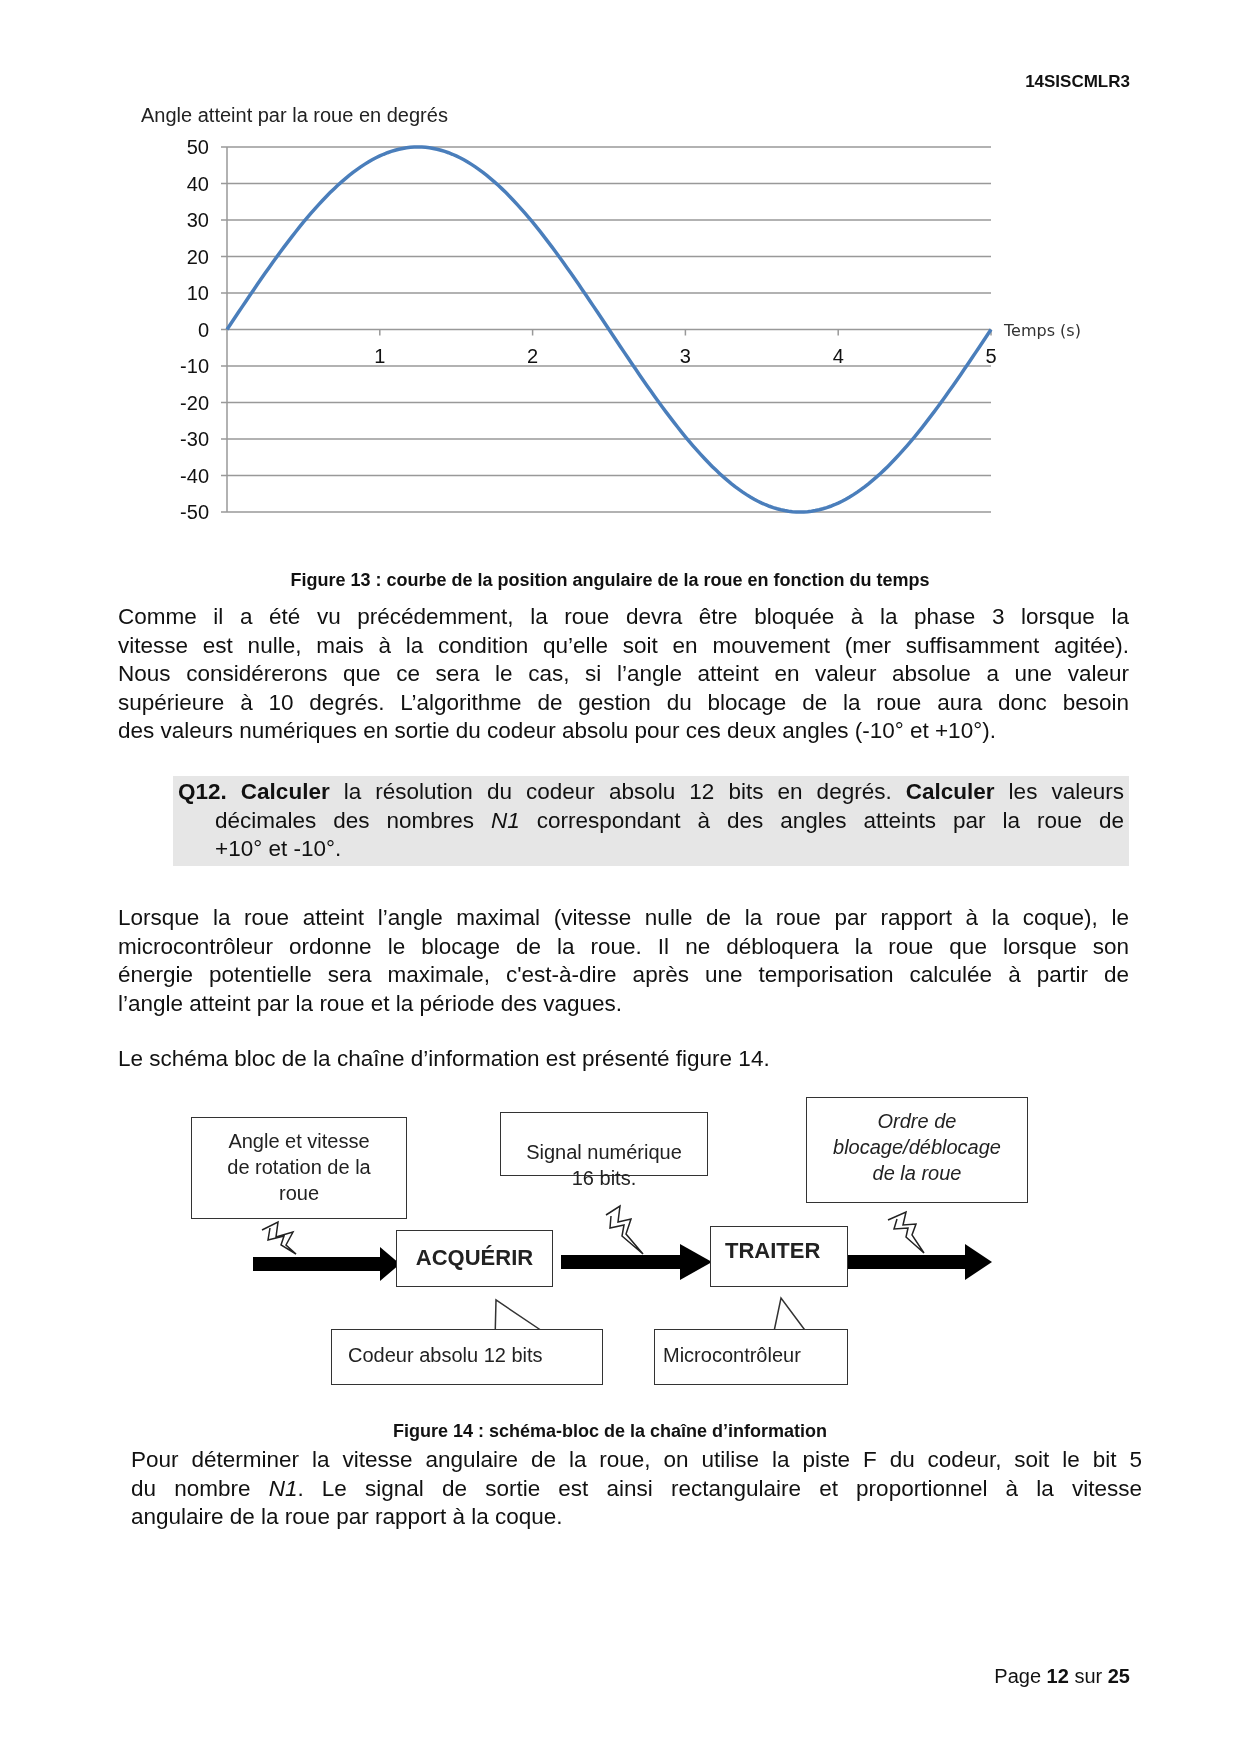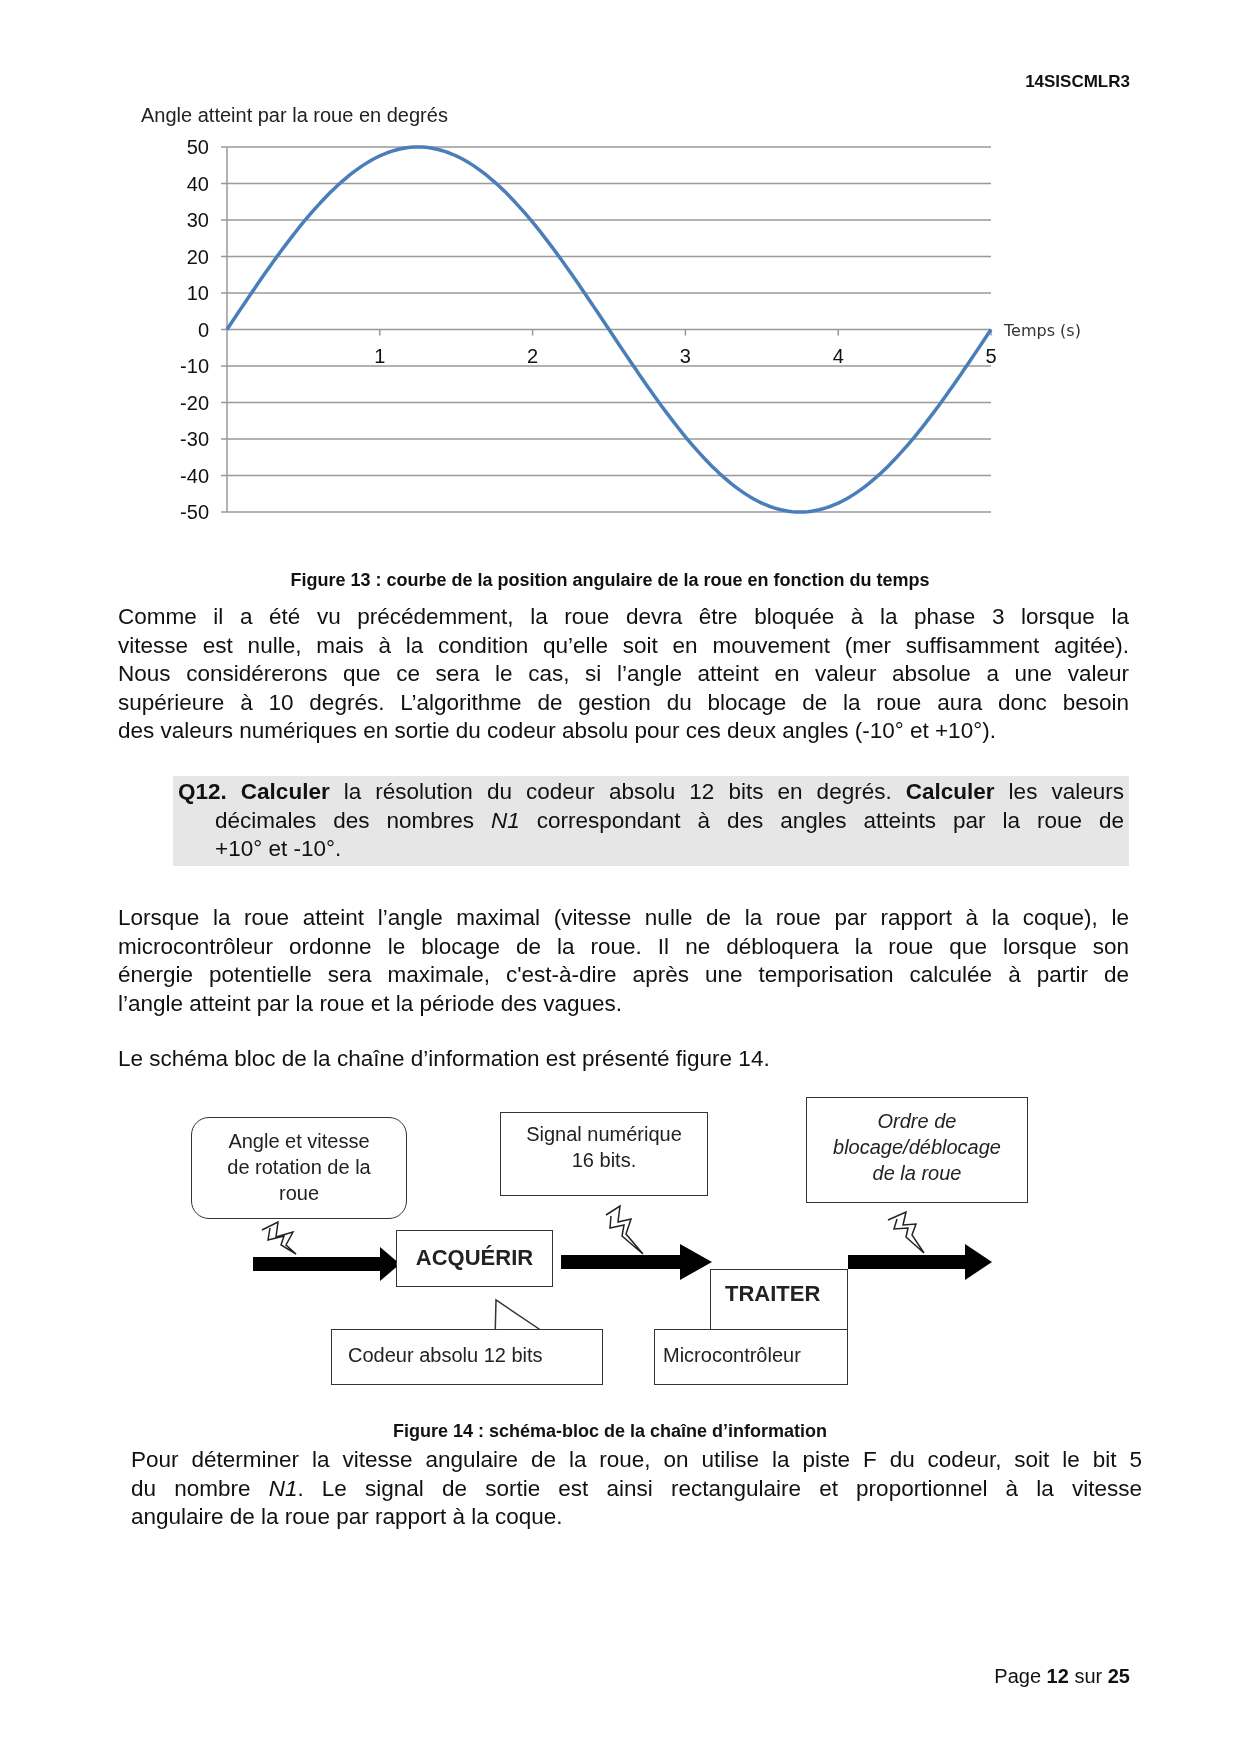--- a/index.html
+++ b/index.html
@@ -112,39 +112,39 @@
   </g>
 
   <polyline points="262,1230 278,1222 276,1237 293,1232 286,1245 296,1254 281,1245 284,1236 268,1240 270,1228" fill="none" stroke="#222" stroke-width="1.5" transform="translate(0,0)"></polyline>
   <polyline points="606,1215 620,1206 618,1222 631,1219 626,1234 643,1254 622,1236 624,1225 610,1228 611,1216" fill="none" stroke="#222" stroke-width="1.5"></polyline>
   <polyline points="888,1220 906,1212 903,1225 916,1224 912,1235 924,1253 906,1237 908,1228 894,1229 897,1219" fill="none" stroke="#222" stroke-width="1.5"></polyline>
 
   <polyline points="495,1341 496,1300 557,1341" fill="none" stroke="#333" stroke-width="1.5"></polyline>
   <polyline points="772,1341 781,1298 813,1341" fill="none" stroke="#333" stroke-width="1.5"></polyline>
 </svg>
 
-<div class="box" style="left:191px; top:1117px; width:216px; height:102px; padding-top:10px;border-radius:18px;">
+<div class="box" style="left:191px; top:1117px; width:216px; height:102px; padding-top:10px;">
   <div>Angle et vitesse</div>
   <div>de rotation de la</div>
   <div>roue</div>
 </div>
 
-<div class="box" style="left:500px; top:1112px; width:208px; height:84px; padding-top:8px;">
+<div class="box" style="left:500px; top:1112px; width:208px; height:64px; padding-top:26px;">
   <div>Signal numérique</div>
   <div>16 bits.</div>
 </div>
 
 <div class="box italic" style="left:806px; top:1097px; width:222px; height:106px; padding-top:10px;">
   <div>Ordre de</div>
   <div>blocage/déblocage</div>
   <div>de la roue</div>
 </div>
 
 <div class="box bold" style="left:396px; top:1230px; width:157px; height:57px; padding-top:14px;">ACQUÉRIR</div>
-<div class="box bold" style="left:710px; top:1226px; width:138px; height:61px; padding-top:11px; text-align:left; padding-left:14px;margin-top:43px;">TRAITER</div>
+<div class="box bold" style="left:710px; top:1226px; width:138px; height:61px; padding-top:11px; text-align:left; padding-left:14px;">TRAITER</div>
 
 <div class="box" style="left:331px; top:1329px; width:272px; height:56px; padding-top:12px; text-align:left; padding-left:16px;">Codeur absolu 12 bits</div>
 <div class="box" style="left:654px; top:1329px; width:194px; height:56px; padding-top:12px; text-align:left; padding-left:8px;">Microcontrôleur</div>
 
 <div class="abs fig-caption" style="left:200px; top:1421px; width:820px;">Figure 14 : schéma-bloc de la chaîne d’information</div>
 
 <div class="abs para" style="left:131px; top:1446px; width:1011px;">
   <span class="line">Pour déterminer la vitesse angulaire de la roue, on utilise la piste F du codeur, soit le bit 5</span>
   <span class="line"><span>du nombre </span><i>N1</i><span>. Le signal de sortie est ainsi rectangulaire et proportionnel à la vitesse</span></span>
   <span class="line last">angulaire de la roue par rapport à la coque.</span>

